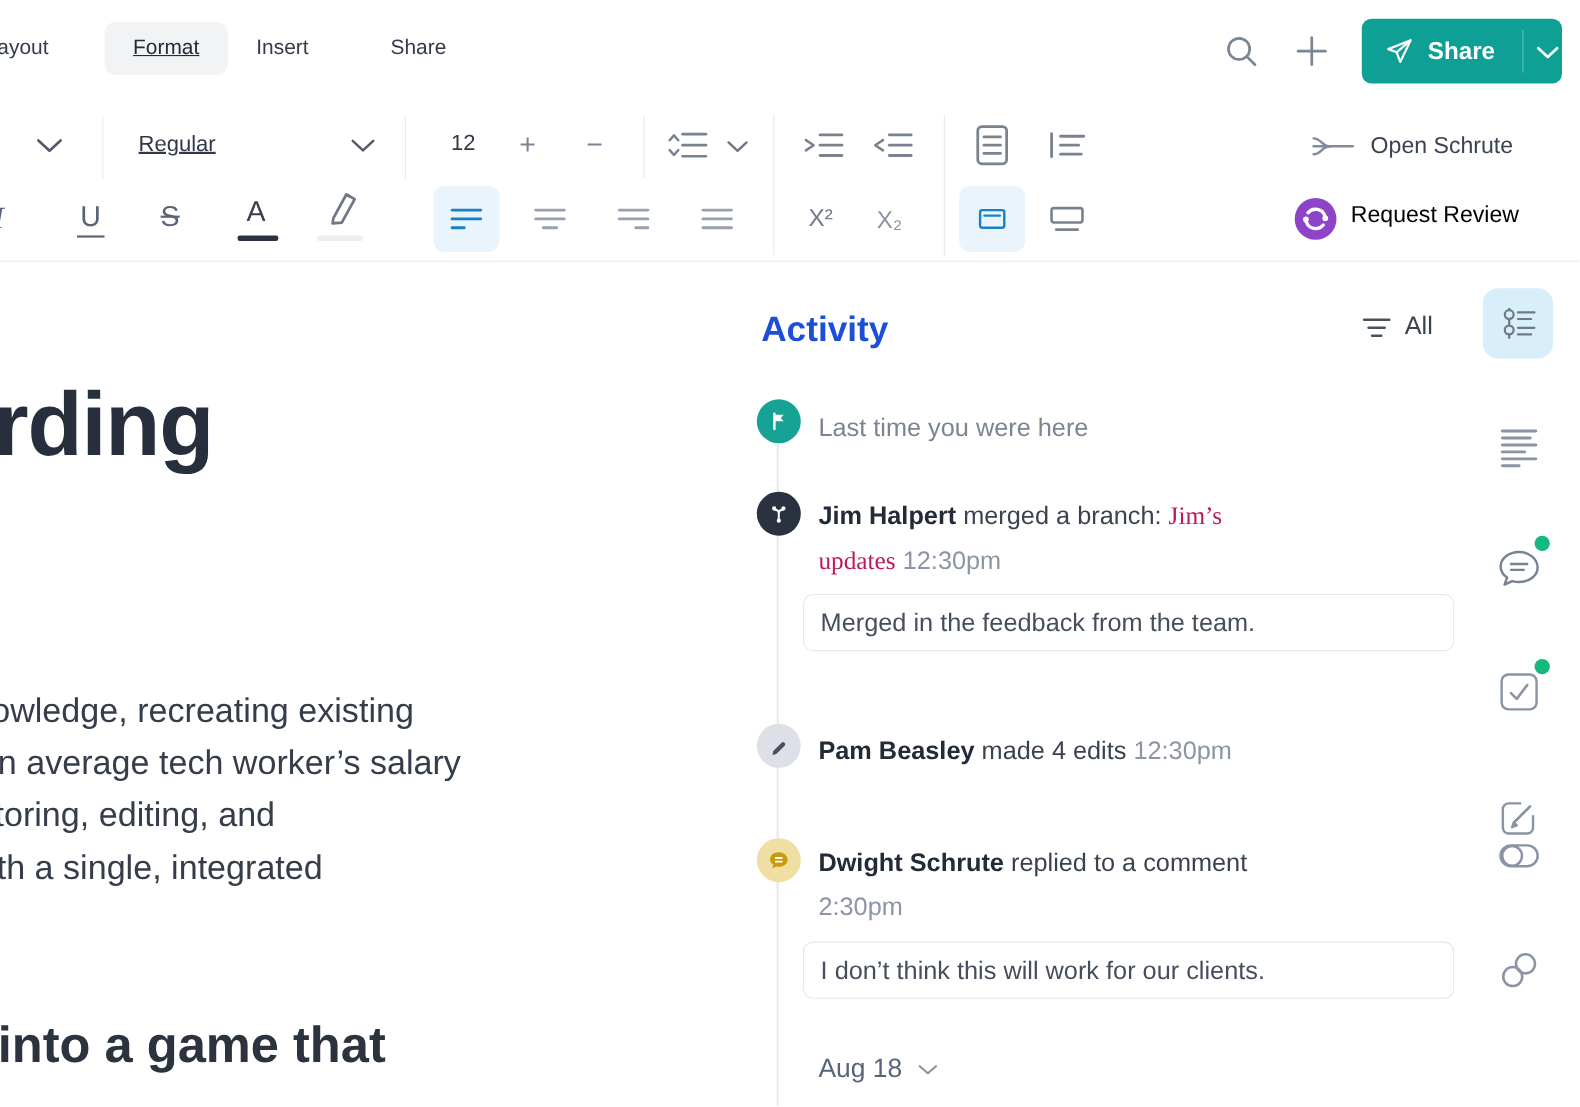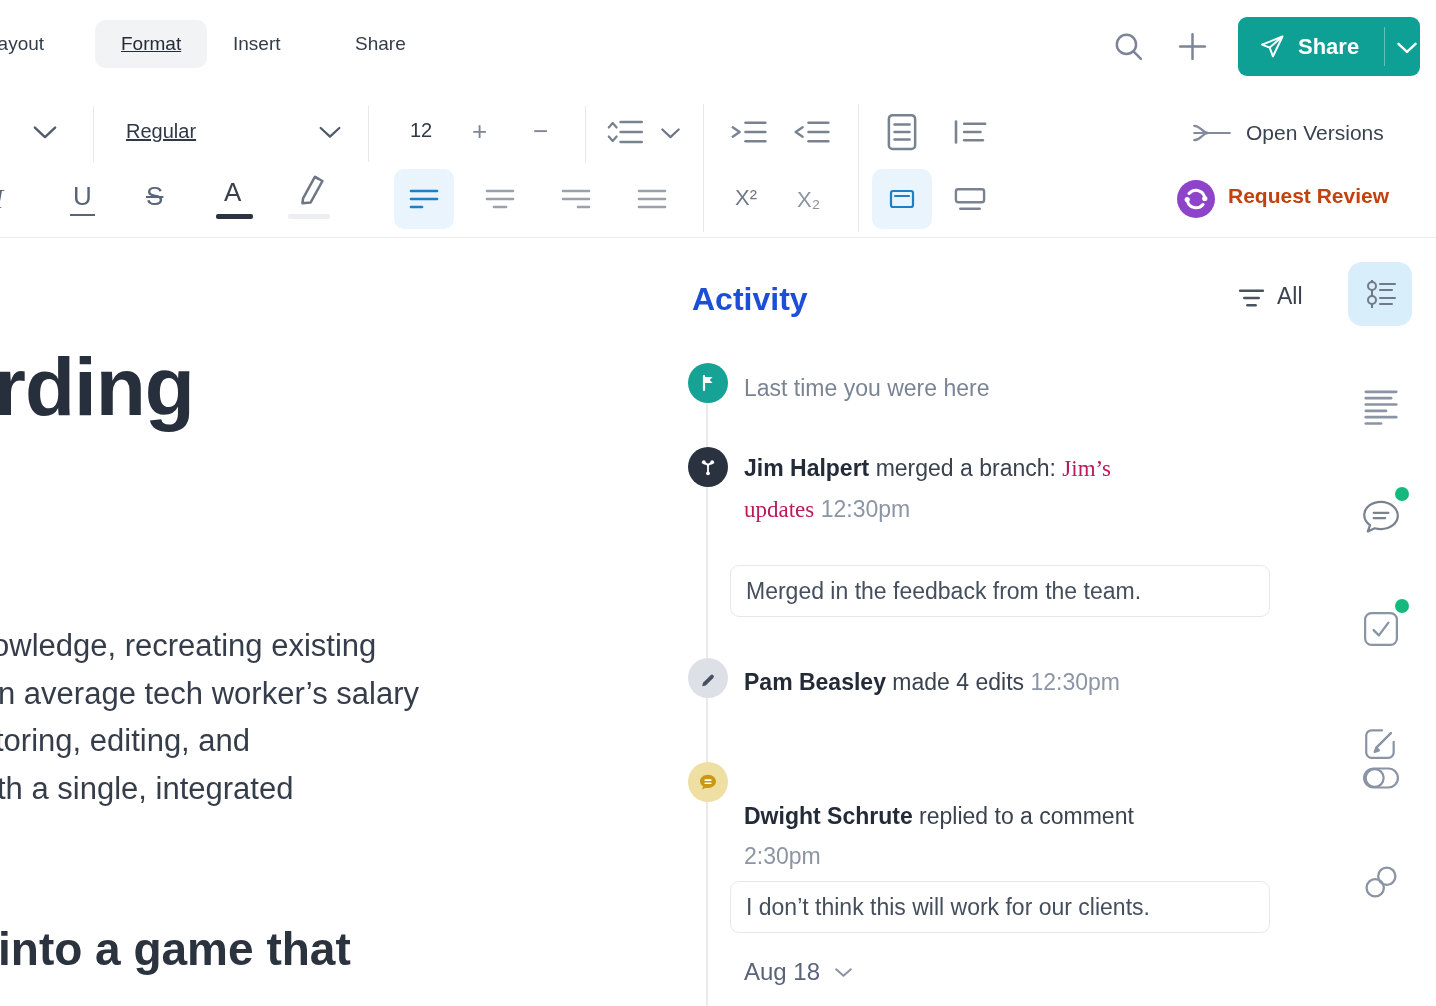--- a/index.html
+++ b/index.html
@@ -46,24 +46,24 @@
   .act-filter-label { position:absolute; left:1277px; top:283px; font-size:23px; color:#39424f; }
   .rail-active-btn { position:absolute; left:1348px; top:262px; width:64px; height:64px; background:#d9eefb; border-radius:14px; }
   .timeline-line { position:absolute; left:706px; top:403px; width:2px; height:603px; background:#e8eaec; }
   .avatar { position:absolute; left:688px; width:40px; height:40px; border-radius:50%; display:flex; align-items:center; justify-content:center; }
   .act-text { position:absolute; left:744px; font-size:23px; color:#3a4250; line-height:40px; white-space:nowrap; }
   .act-muted { color:#7a8495;text-align:right; }
   .act-name { font-weight:700; color:#232b39; }
   .act-link { color:#be185d;font-family:Liberation Serif, serif; }
   .act-time { color:#8c95a5; }
   .comment-box {
-    position:absolute; left:730px; width:540px; height:52px;
+    position:absolute; left:730px; width:592px; height:52px;
     border:1px solid #e5e7ea; border-radius:9px; background:#fff;
     display:flex; align-items:center; font-size:23px; color:#454e5d;
-    padding-left:15px; box-sizing:border-box; white-space:nowrap;margin-top:25px;
+    padding-left:15px; box-sizing:border-box; white-space:nowrap;
   }
   .date-row { position:absolute; left:744px; top:958px; font-size:24px; color:#59637a; display:flex; align-items:center; gap:14px; }
 
   
   .rail-icon { position:absolute; }
   .green-dot { position:absolute; width:14px; height:14px; border-radius:50%; background:#15b97e; }
 </style>
 </head>
 <body>
 
@@ -156,21 +156,21 @@
       <line x1="10" y1="19" x2="26" y2="19" stroke="#79828f" stroke-width="2.2" stroke-linecap="round"></line>
     </svg>
 
     <div>
       <svg class="abs" style="left:1192px; top:119px;" width="40" height="28" viewBox="0 0 36 24">
         <line x1="34" y1="12" x2="15" y2="12" stroke="#828b9b" stroke-width="2" stroke-linecap="round"></line>
         <path d="M15,12 C9,12 8,5.5 2,5.5" fill="none" stroke="#828b9b" stroke-width="2" stroke-linecap="round"></path>
         <path d="M15,12 C9,12 8,18.5 2,18.5" fill="none" stroke="#828b9b" stroke-width="2" stroke-linecap="round"></path>
         <line x1="15" y1="12" x2="2" y2="12" stroke="#828b9b" stroke-width="2" stroke-linecap="round"></line>
       </svg>
-      <span class="tb-label" style="left:1246px; top:121px;">Open Versions</span>
+      <span class="tb-label" style="left:1246px; top:121px;">Open Schrute</span>
     </div>
 
     <span class="tb-glyph" style="left:-6px; top:183px; font-style:italic; font-family:'Liberation Serif', serif; font-size:28px;">I</span>
     <span class="tb-glyph" style="left:70px; top:181px; border-bottom:2px solid #5a6478; padding:0 3px 2px;">U</span>
     <span class="tb-glyph" style="left:146px; top:181px; text-decoration:line-through;">S</span>
     <div>
       <span class="tb-glyph" style="left:224px; top:177px; color:#39414e; font-weight:500;">A</span>
       <div class="abs" style="left:216px; top:214px; width:37px; height:5px; background:#2b3340; border-radius:2px;"></div>
     </div>
     <div>
@@ -217,21 +217,21 @@
     </svg>
 
     <div>
       <svg class="abs" style="left:1176px; top:179px;" width="40" height="40" viewBox="0 0 40 40">
         <circle cx="20" cy="20" r="19" fill="#8e44c8"></circle>
         <path d="M13,14.5 A9,9 0 0 1 28.5,17.5" fill="none" stroke="#ffffff" stroke-width="3" stroke-linecap="round"></path>
         <path d="M27,25.5 A9,9 0 0 1 11.5,22.5" fill="none" stroke="#ffffff" stroke-width="3" stroke-linecap="round"></path>
         <circle cx="28.8" cy="19.5" r="2.6" fill="#ffffff"></circle>
         <circle cx="11.2" cy="20.5" r="2.6" fill="#ffffff"></circle>
       </svg>
-      <span class="tb-label" style="left:1228px; top:184px; color:#c2410c; font-weight:700;">Request Review</span>
+      <span class="tb-label" style="left:1228px; top:184px; color:#000000; font-weight:400;">Request Review</span>
     </div>
 
     <div class="toolbar-border"></div>
   </div>
 
   <div>
     <div class="doc-h1">rding</div>
     <div class="doc-body">
       <span class="dline">owledge, recreating existing</span>
       <span class="dline">n average tech worker’s salary</span>
@@ -288,21 +288,21 @@
       <span class="act-name">Pam Beasley</span><span> made 4 edits </span><span class="act-time">12:30pm</span>
     </div>
 
     <div class="avatar" style="top:762px; background:#f0dfa3;">
       <svg width="20" height="20" viewBox="0 0 20 20">
         <path d="M10,2.8 c-4.5,0 -8,2.9 -8,6.4 0,2 1.2,3.8 3,5 L4.2,17.4 l3.5,-1.7 c0.7,0.15 1.5,0.25 2.3,0.25 4.5,0 8,-2.9 8,-6.4 S14.5,2.8 10,2.8 Z" fill="#c9990f"></path>
         <rect x="6.4" y="7.2" width="7.2" height="1.7" rx="0.85" fill="#ffffff"></rect>
         <rect x="6.4" y="10.4" width="7.2" height="1.7" rx="0.85" fill="#ffffff"></rect>
       </svg>
     </div>
-    <div class="act-text" style="top:764px;margin-top:32px;">
+    <div class="act-text" style="top:764px;">
       <span class="act-name">Dwight Schrute</span><span> replied to a comment</span><br>
       <span class="act-time">2:30pm</span>
     </div>
     <div class="comment-box" style="top:856px;">
       <span>I don’t think this will work for our clients.</span>
     </div>
 
     <div class="date-row">
       <span>Aug 18</span>
       <svg width="19" height="11" viewBox="0 0 18 10">

